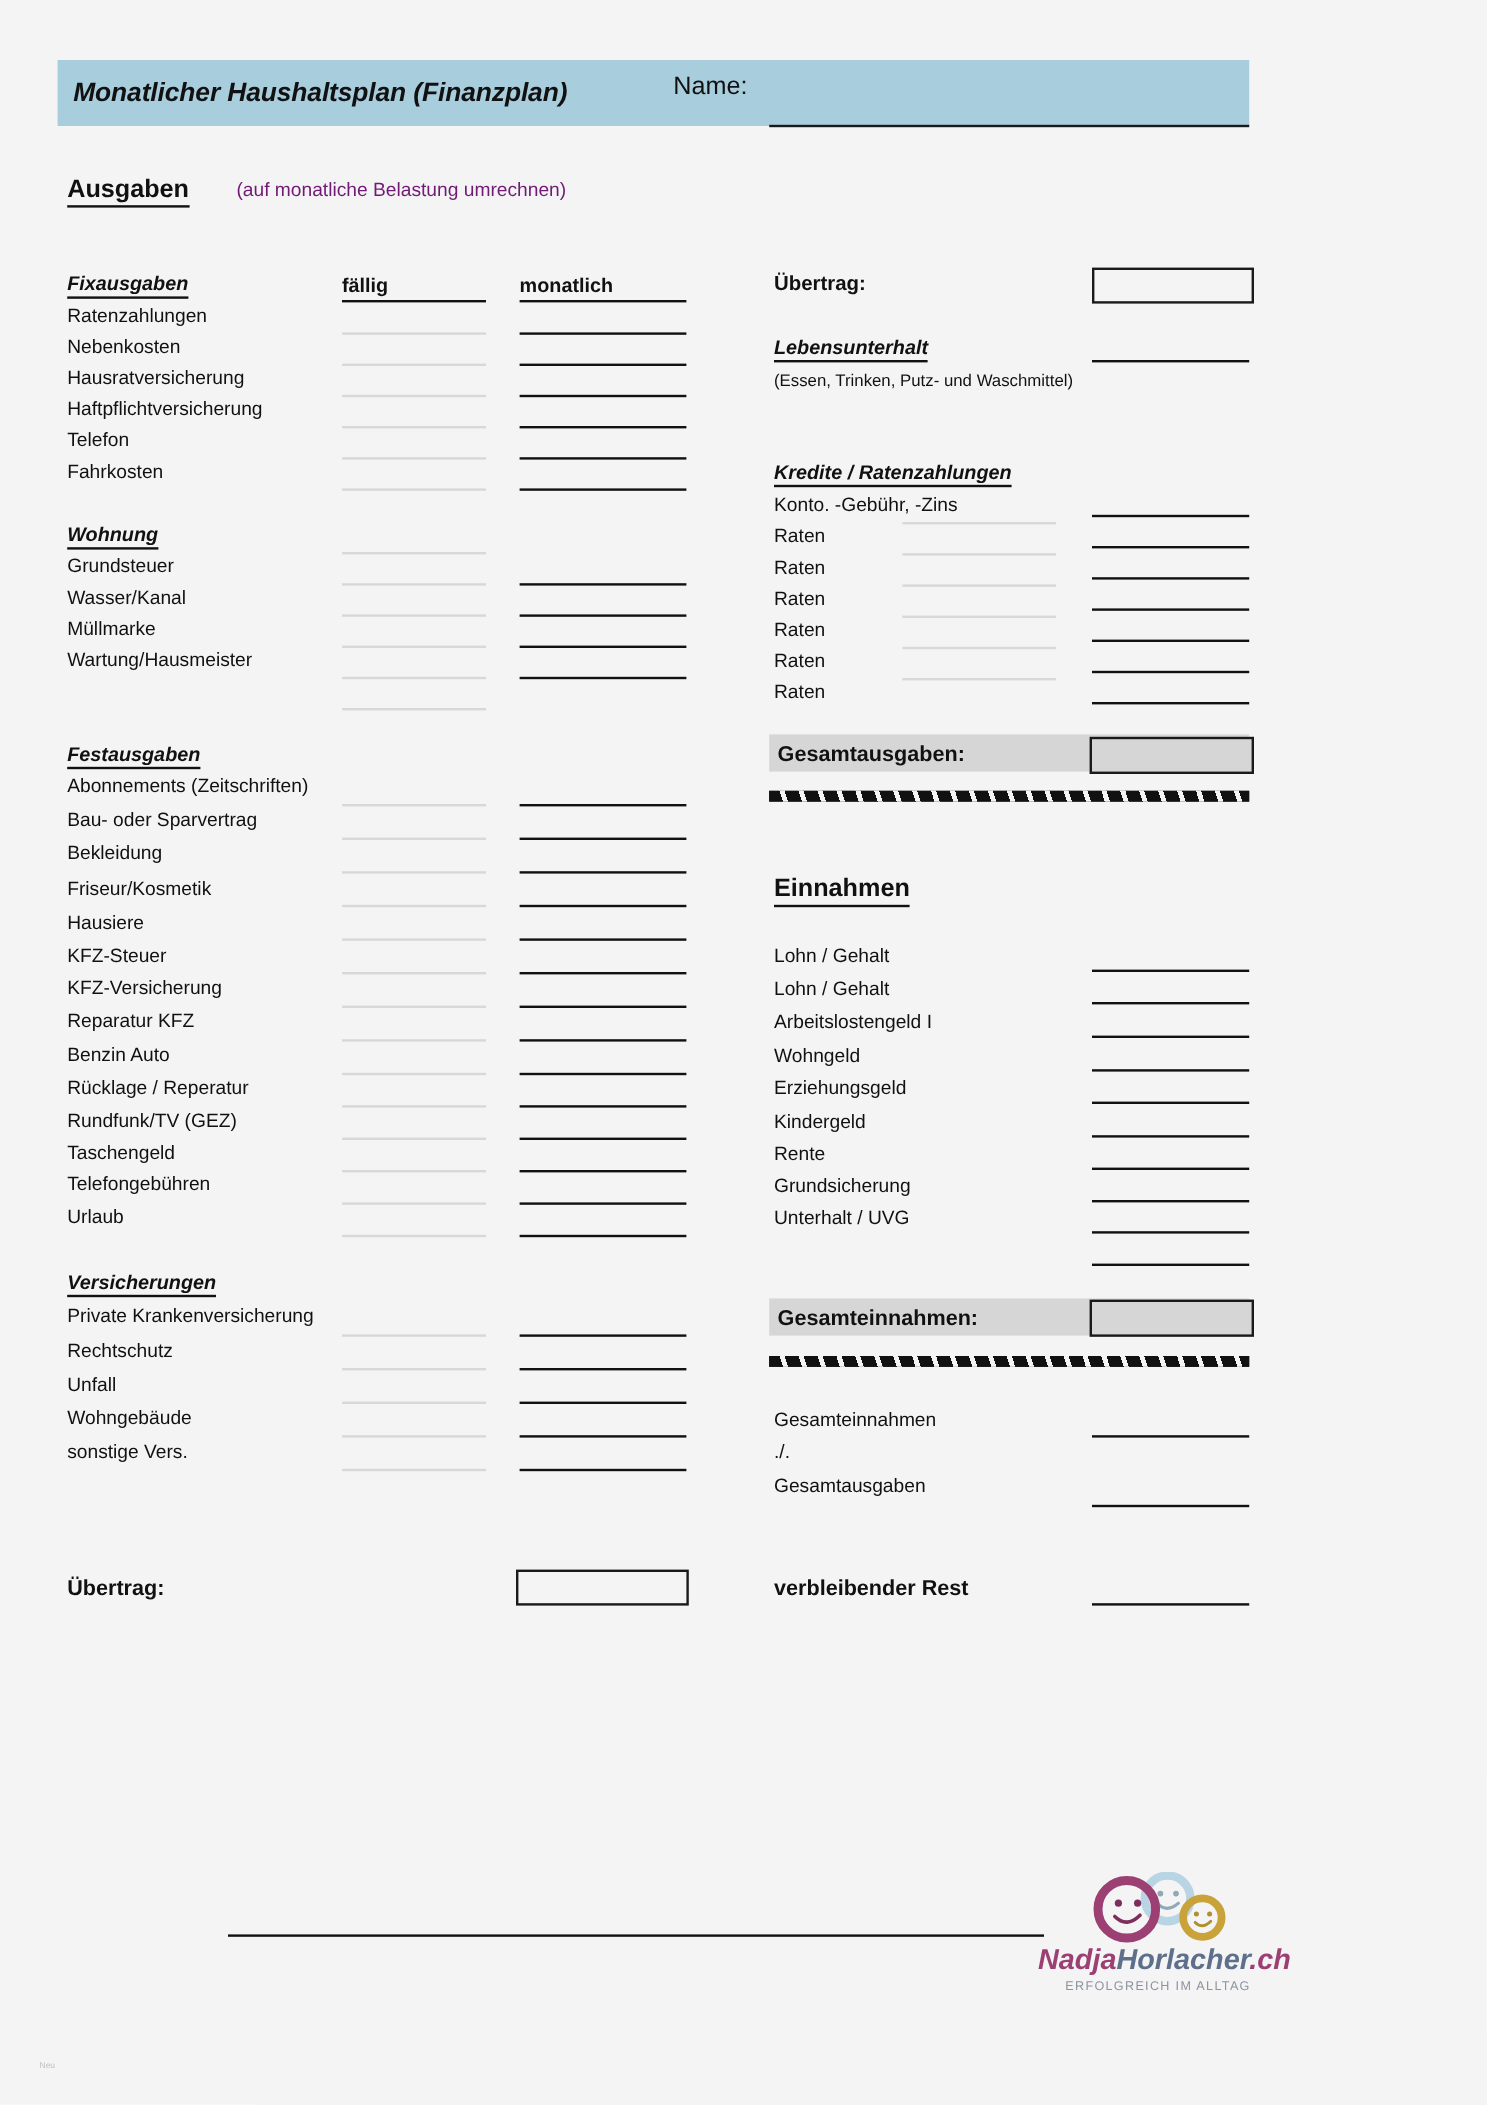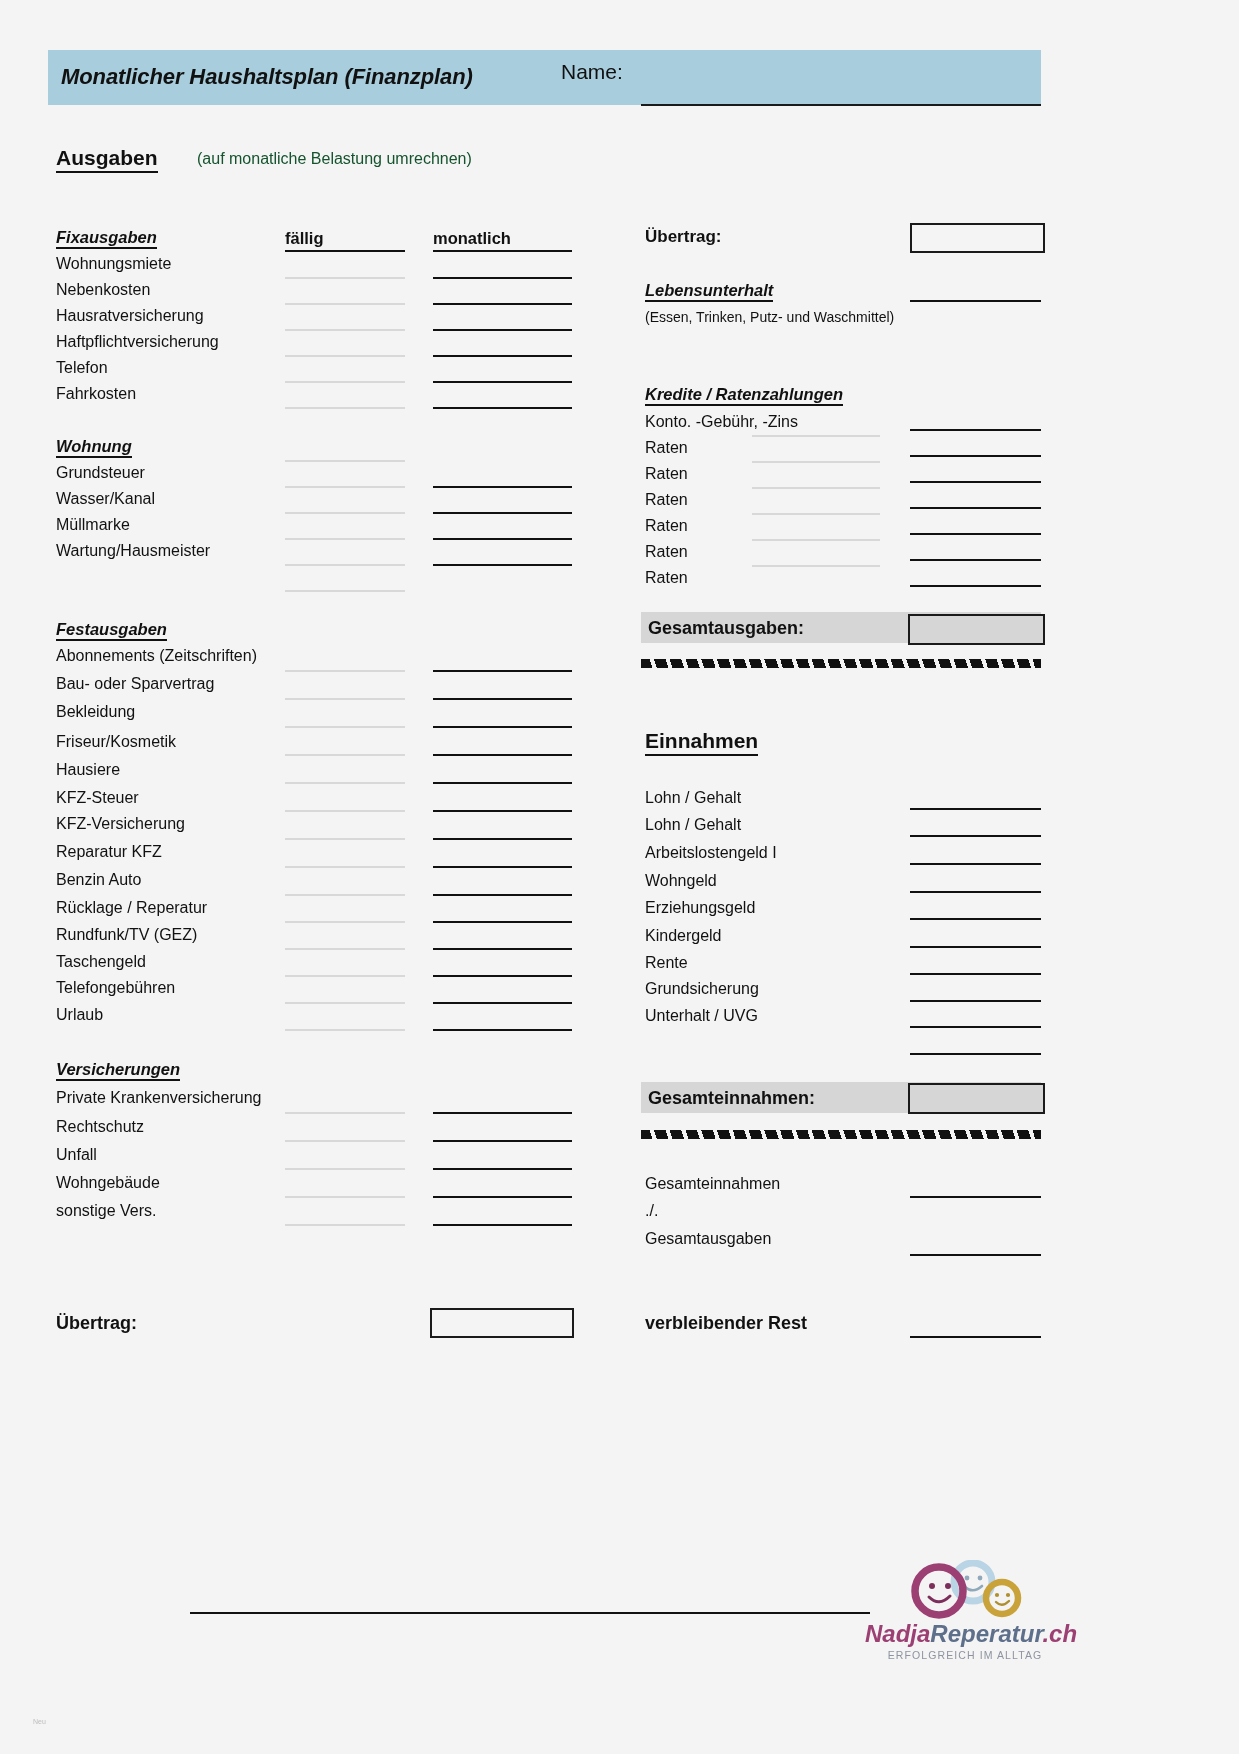--- a/index.html
+++ b/index.html
@@ -62,21 +62,21 @@
     font-weight: bold;
     color: #111;
     border-bottom: 2px solid #111;
     padding-bottom: 1px;
   }
   .ausgaben-sub {
     position: absolute;
     left: 197px;
     top: 150px;
     font-size: 16px;
-    color: #14532d;
+    color: #701a75;
   }
 
   
   .lbl {
     position: absolute;
     font-size: 16px;
     color: #111;
     white-space: nowrap;
   }
   .sec-h {
@@ -224,21 +224,21 @@
 
   <div class="ausgaben-h">Ausgaben</div>
   <div class="ausgaben-sub">(auf monatliche Belastung umrechnen)</div>
 
   <div class="sec-h" style="left:56px; top:228px;">Fixausgaben</div>
   <div class="col-h" style="left:285px; top:229px;">fällig</div>
   <div class="rule-head" style="left:285px; top:250px; width:120px;"></div>
   <div class="col-h" style="left:433px; top:229px;">monatlich</div>
   <div class="rule-head" style="left:433px; top:250px; width:139px;"></div>
 
-  <div class="lbl" style="left:56px; top:255px;">Wohnungsmiete</div>
+  <div class="lbl" style="left:56px; top:255px;">Ratenzahlungen</div>
   <div class="lbl" style="left:56px; top:281px;">Nebenkosten</div>
   <div class="lbl" style="left:56px; top:307px;">Hausratversicherung</div>
   <div class="lbl" style="left:56px; top:333px;text-align:right;">Haftpflichtversicherung</div>
   <div class="lbl" style="left:56px; top:359px;">Telefon</div>
   <div class="lbl" style="left:56px; top:385px;">Fahrkosten</div>
 
   <div class="rule-light" style="left:285px; top:277px; width:120px;"></div>
   <div class="rule-light" style="left:285px; top:303px; width:120px;"></div>
   <div class="rule-light" style="left:285px; top:329px; width:120px;"></div>
   <div class="rule-light" style="left:285px; top:355px; width:120px;"></div>
@@ -427,17 +427,17 @@
       <circle cx="101" cy="38" r="16" fill="none" stroke="#c9a33a" stroke-width="6.5"></circle>
       <circle cx="96" cy="35" r="2.1" fill="#b08f2e"></circle>
       <circle cx="107" cy="35" r="2.1" fill="#b08f2e"></circle>
       <path d="M95 42 Q101 48 108 41" fill="none" stroke="#b08f2e" stroke-width="2.4" stroke-linecap="round"></path>
 
       <circle cx="38" cy="31" r="24" fill="none" stroke="#9c3f73" stroke-width="7.5"></circle>
       <circle cx="31" cy="26" r="3" fill="#7d2f5c"></circle>
       <circle cx="47" cy="26" r="3" fill="#7d2f5c"></circle>
       <path d="M28 37 Q38 47 49 36" fill="none" stroke="#7d2f5c" stroke-width="3" stroke-linecap="round"></path>
     </svg>
-    <div class="logo-word"><span class="n1">Nadja</span><span class="n2">Reperatur</span><span class="n3">.ch</span></div>
+    <div class="logo-word"><span class="n1">Nadja</span><span class="n2">Horlacher</span><span class="n3">.ch</span></div>
     <div class="logo-tag">ERFOLGREICH IM ALLTAG</div>
   </div>
 
 </div>
 
 </body></html>

